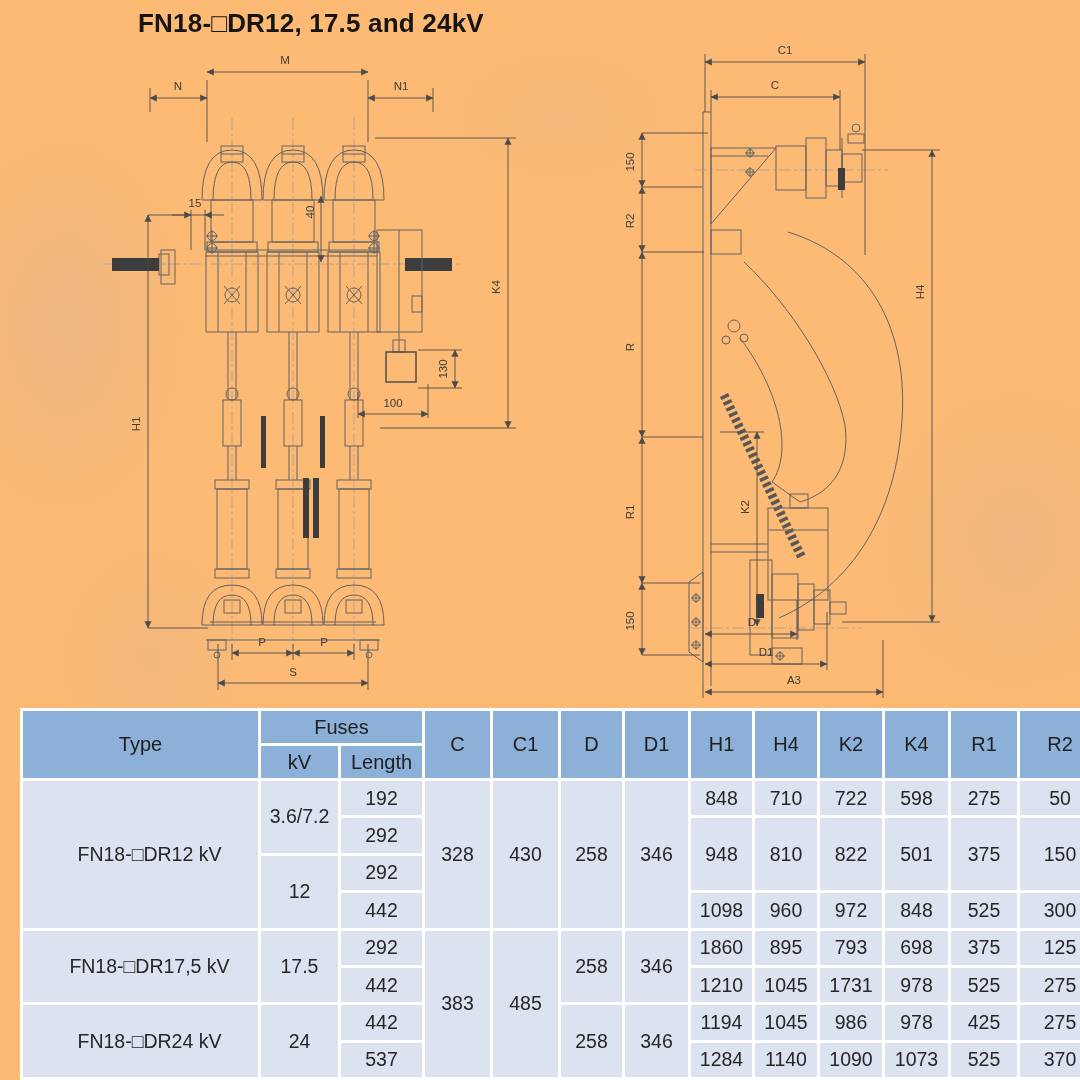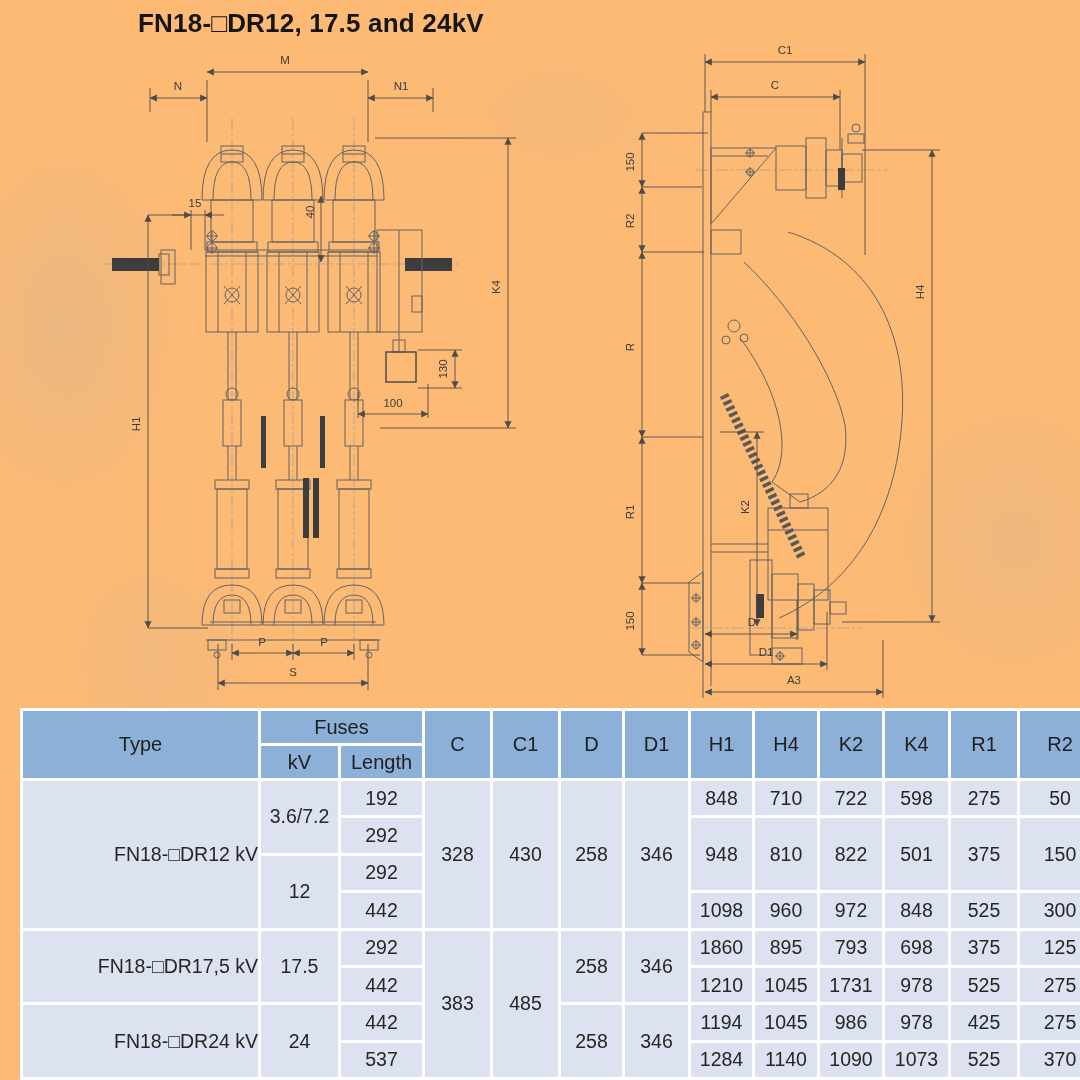--- a/index.html
+++ b/index.html
@@ -33,21 +33,21 @@
   .arr{fill:#4c4c4c;}
 
   .table-wrap{position:absolute;left:0;top:708px;width:976px;height:372px;margin-left:20px;}
   table.spec{border-collapse:collapse;table-layout:fixed;width:1080px;height:372px;}
   .spec th,.spec td{
     border:3px solid #ffffff;text-align:center;vertical-align:middle;
     padding:0;overflow:hidden;white-space:nowrap;
   }
   .spec th{background:#8db0d8;font-size:20px;font-weight:400;color:#1e1e1e;}
   .spec td{background:#dce2ef;font-size:19.5px;color:#262626;}
-  .spec td.type{text-align:right;padding-left:18px;}
+  .spec td.type{text-align:center;padding-left:18px;}
   .spec thead tr{height:35px;}
   .spec tbody tr{height:37px;}
 </style>
 </head>
 <body>
 
 <div class="stage">
   <div class="blob b1"></div>
   <div class="blob b2"></div>
   <div class="blob b3"></div>

